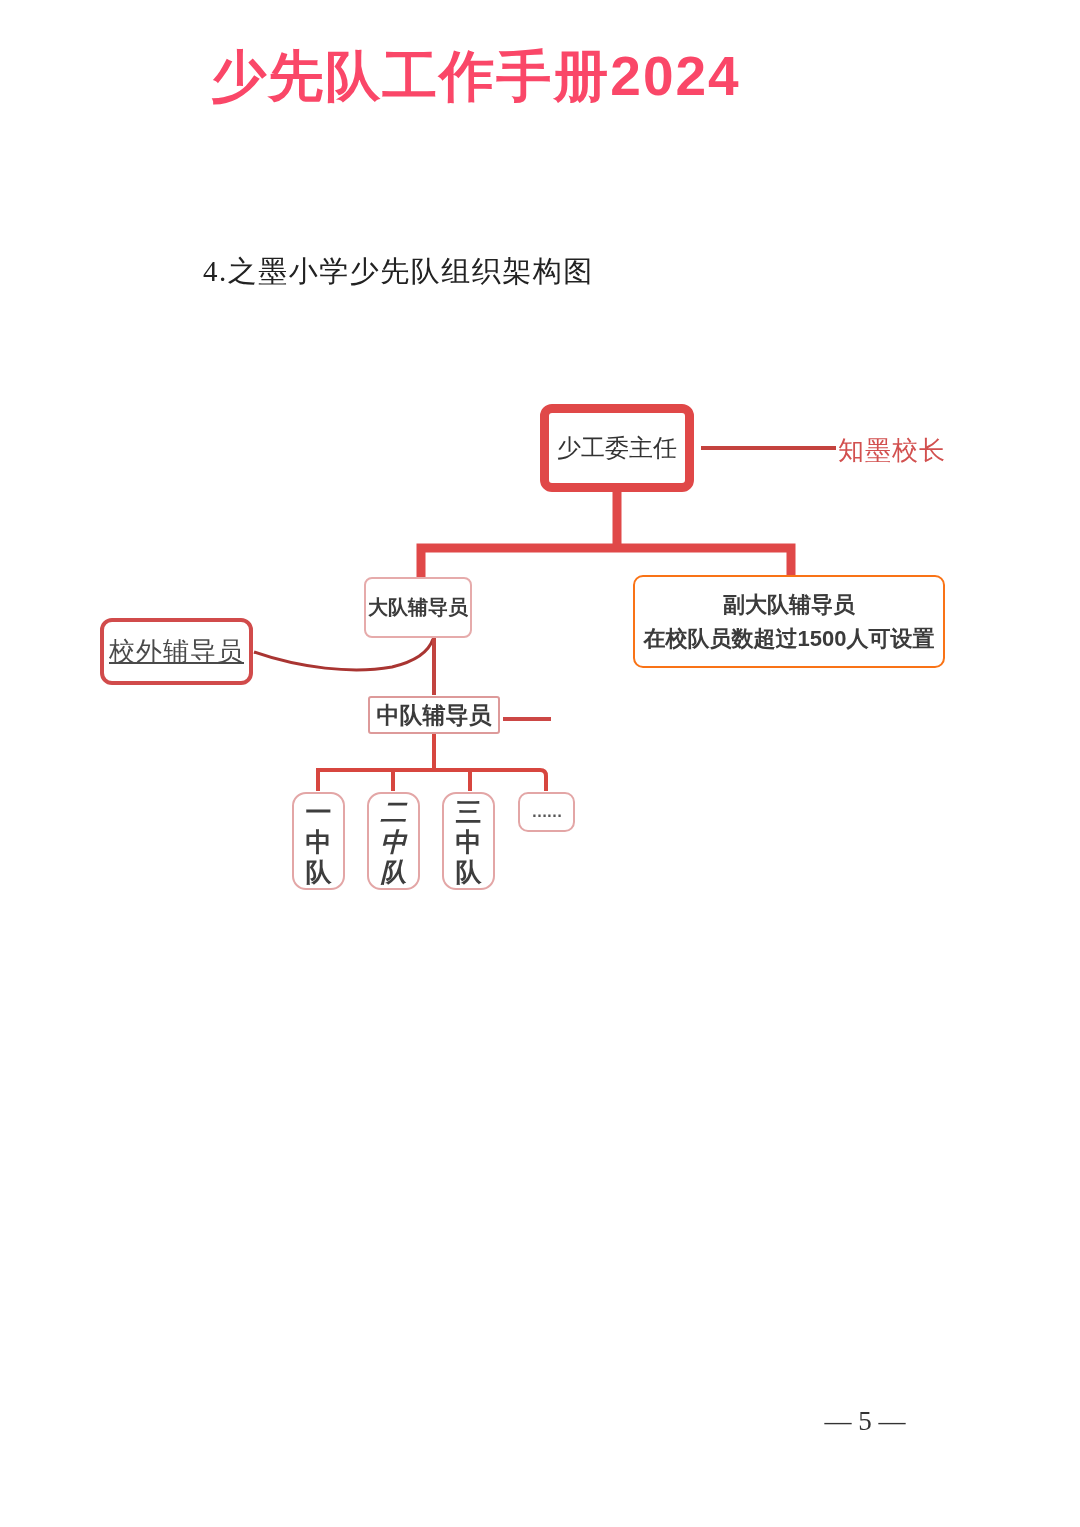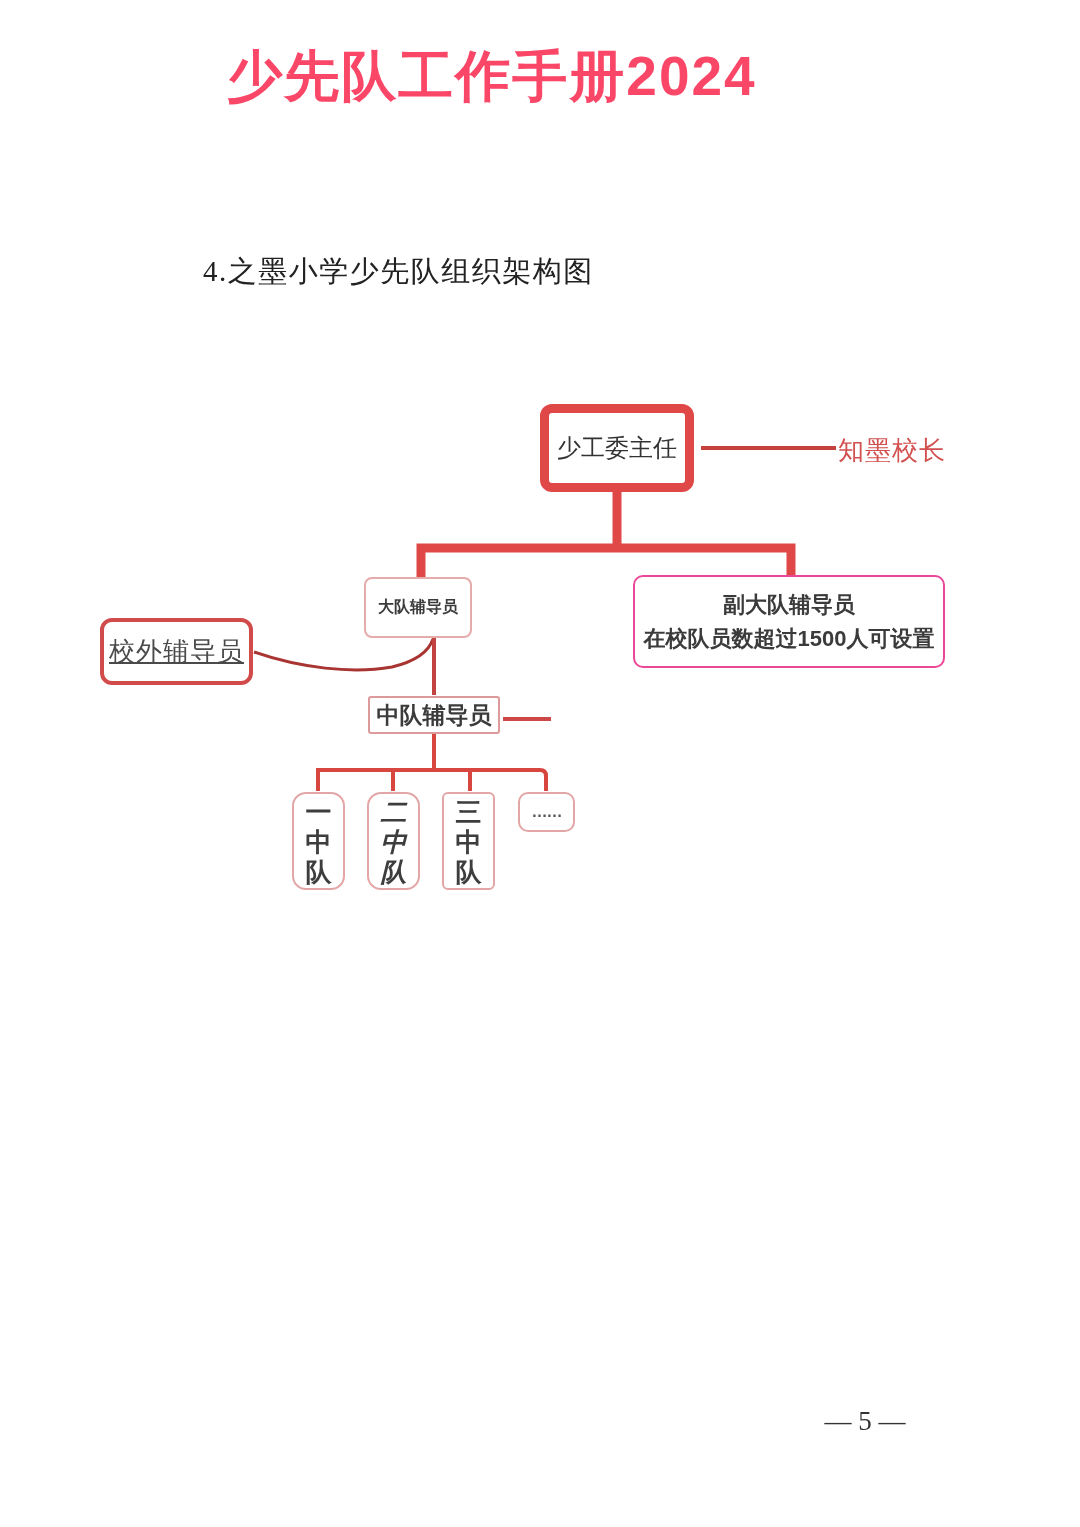--- a/index.html
+++ b/index.html
@@ -7,21 +7,21 @@
     position: relative;
     width: 1080px;
     height: 1527px;
     background: #ffffff;
     overflow: hidden;
     font-family: "Liberation Sans", sans-serif;
   }
   .abs { position: absolute; }
 
   .title {
-    left: 16px; top: 40px; width: 952px;
+    left: 0; top: 40px; width: 952px;
     text-align: center;
     font-size: 55px;
     font-weight: 900;
     letter-spacing: 2px;
     color: #FA4768;
   }
   .section-heading {
     left: 205px; top: 200px;
     font-size: 30px;
     font-weight: 700;
@@ -63,25 +63,25 @@
   }
   .principal-label {
     left: 838px; top: 433px;
     font-size: 26px; font-weight: 500; color: #D2504F;
     letter-spacing: 1px;
   }
   .brigade-box {
     left: 364px; top: 577px; width: 108px; height: 61px;
     border: 2px solid #E6ABAB;
     border-radius: 8px;
-    font-size: 16px; font-weight: 700; color: #3b3b3b;
+    font-size: 20px; font-weight: 700; color: #3b3b3b;
   }
   .deputy-box {
     left: 633px; top: 575px; width: 312px; height: 93px;
-    border: 2px solid #ec4899;
+    border: 2px solid #f97316;
     border-radius: 10px;
     flex-direction: column;
     font-size: 22px; font-weight: 700; color: #3b3b3b;
     line-height: 34px;
   }
   .external-box {
     left: 100px; top: 618px; width: 153px; height: 67px;
     border: 4px solid #D14B4B;
     border-radius: 12px;
     font-size: 26px; font-weight: 400; color: #4a4a4a;
@@ -101,21 +101,21 @@
     letter-spacing: 1px;
   }
   .squad-box {
     top: 792px; width: 53px; height: 98px;
     border: 2px solid #E3A6A6;
     border-radius: 14px;
     align-items: flex-start;
   }
   .squad-box-1 { left: 292px; }
   .squad-box-2 { left: 367px; font-style: italic; }
-  .squad-box-3 { left: 442px; border-radius: 6px; }
+  .squad-box-3 { left: 442px; }
   .squad-label {
     width: 30px;
     margin: 3px auto 0 auto;
     word-break: break-all;
     font-size: 26px; font-weight: 700; color: #3d3d3d;
     line-height: 30px;
     text-align: center;
   }
   .ellipsis-box {
     left: 518px; top: 792px; width: 57px; height: 40px;

